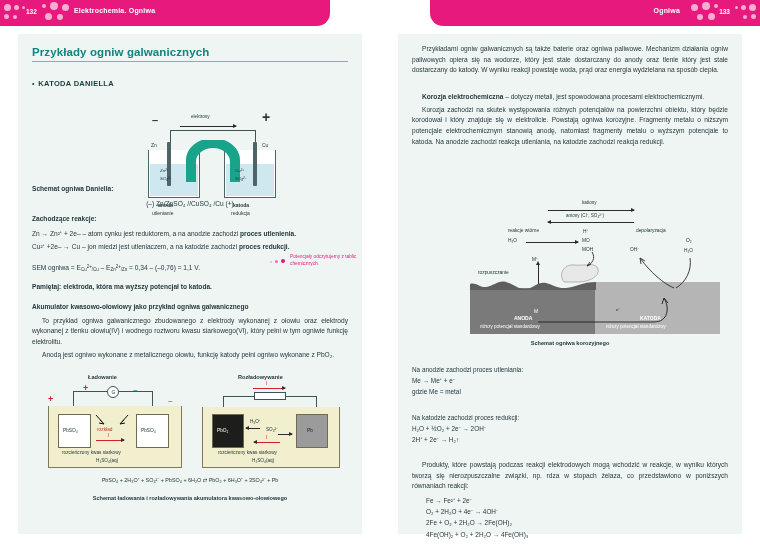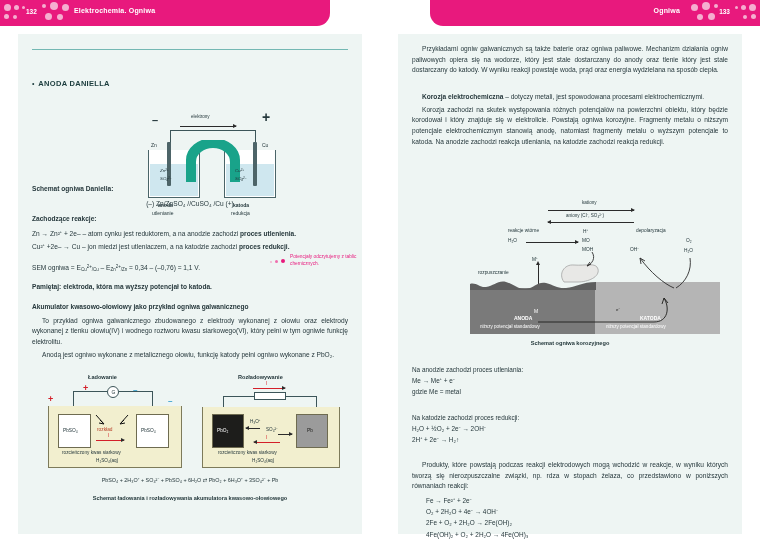--- a/index.html
+++ b/index.html
@@ -148,25 +148,26 @@
         <span class="dot" style="left:22px;top:4px;width:7px;height:7px;"></span>
         <span class="dot" style="left:5px;top:13px;width:7px;height:7px;"></span>
         <span class="dot" style="left:17px;top:14px;width:6px;height:6px;"></span>
       </div>
       <div class="runhead-title">Elektrochemia. Ogniwa</div>
     </div>
 
     <div class="page-body">
 
       <div class="lp" style="top:12px;">
+        <div class="h1">Przykłady ogniw galwanicznych</div>
         <div class="rule" style="margin-top:3px;"></div>
       </div>
 
       <div class="lp" style="top:38px;">
-        <span style="font-size:7px;color:#1a3b3c;">•&nbsp;&nbsp;</span><span class="bullet-head">ANODA DANIELLA</span>
+        <span style="font-size:7px;color:#1a3b3c;">•&nbsp;&nbsp;</span><span class="bullet-head">KATODA DANIELLA</span>
       </div>
 
       <div class="daniell">
         <div class="tinytxt minus" style="left:16px;top:4px;font-size:11px;line-height:8px;">–</div>
         <div class="tinytxt plus" style="left:126px;top:0px;font-size:14px;line-height:10px;">+</div>
         <div class="tinytxt" style="left:55px;top:2px;font-size:4.6px;">elektrony</div>
         <div class="arrow-h" style="left:44px;top:14px;width:56px;"></div>
 
         <div class="wire" style="left:34px;top:18px;width:1.3px;height:20px;"></div>
         <div class="wire" style="left:34px;top:18px;width:86px;height:1.3px;"></div>

